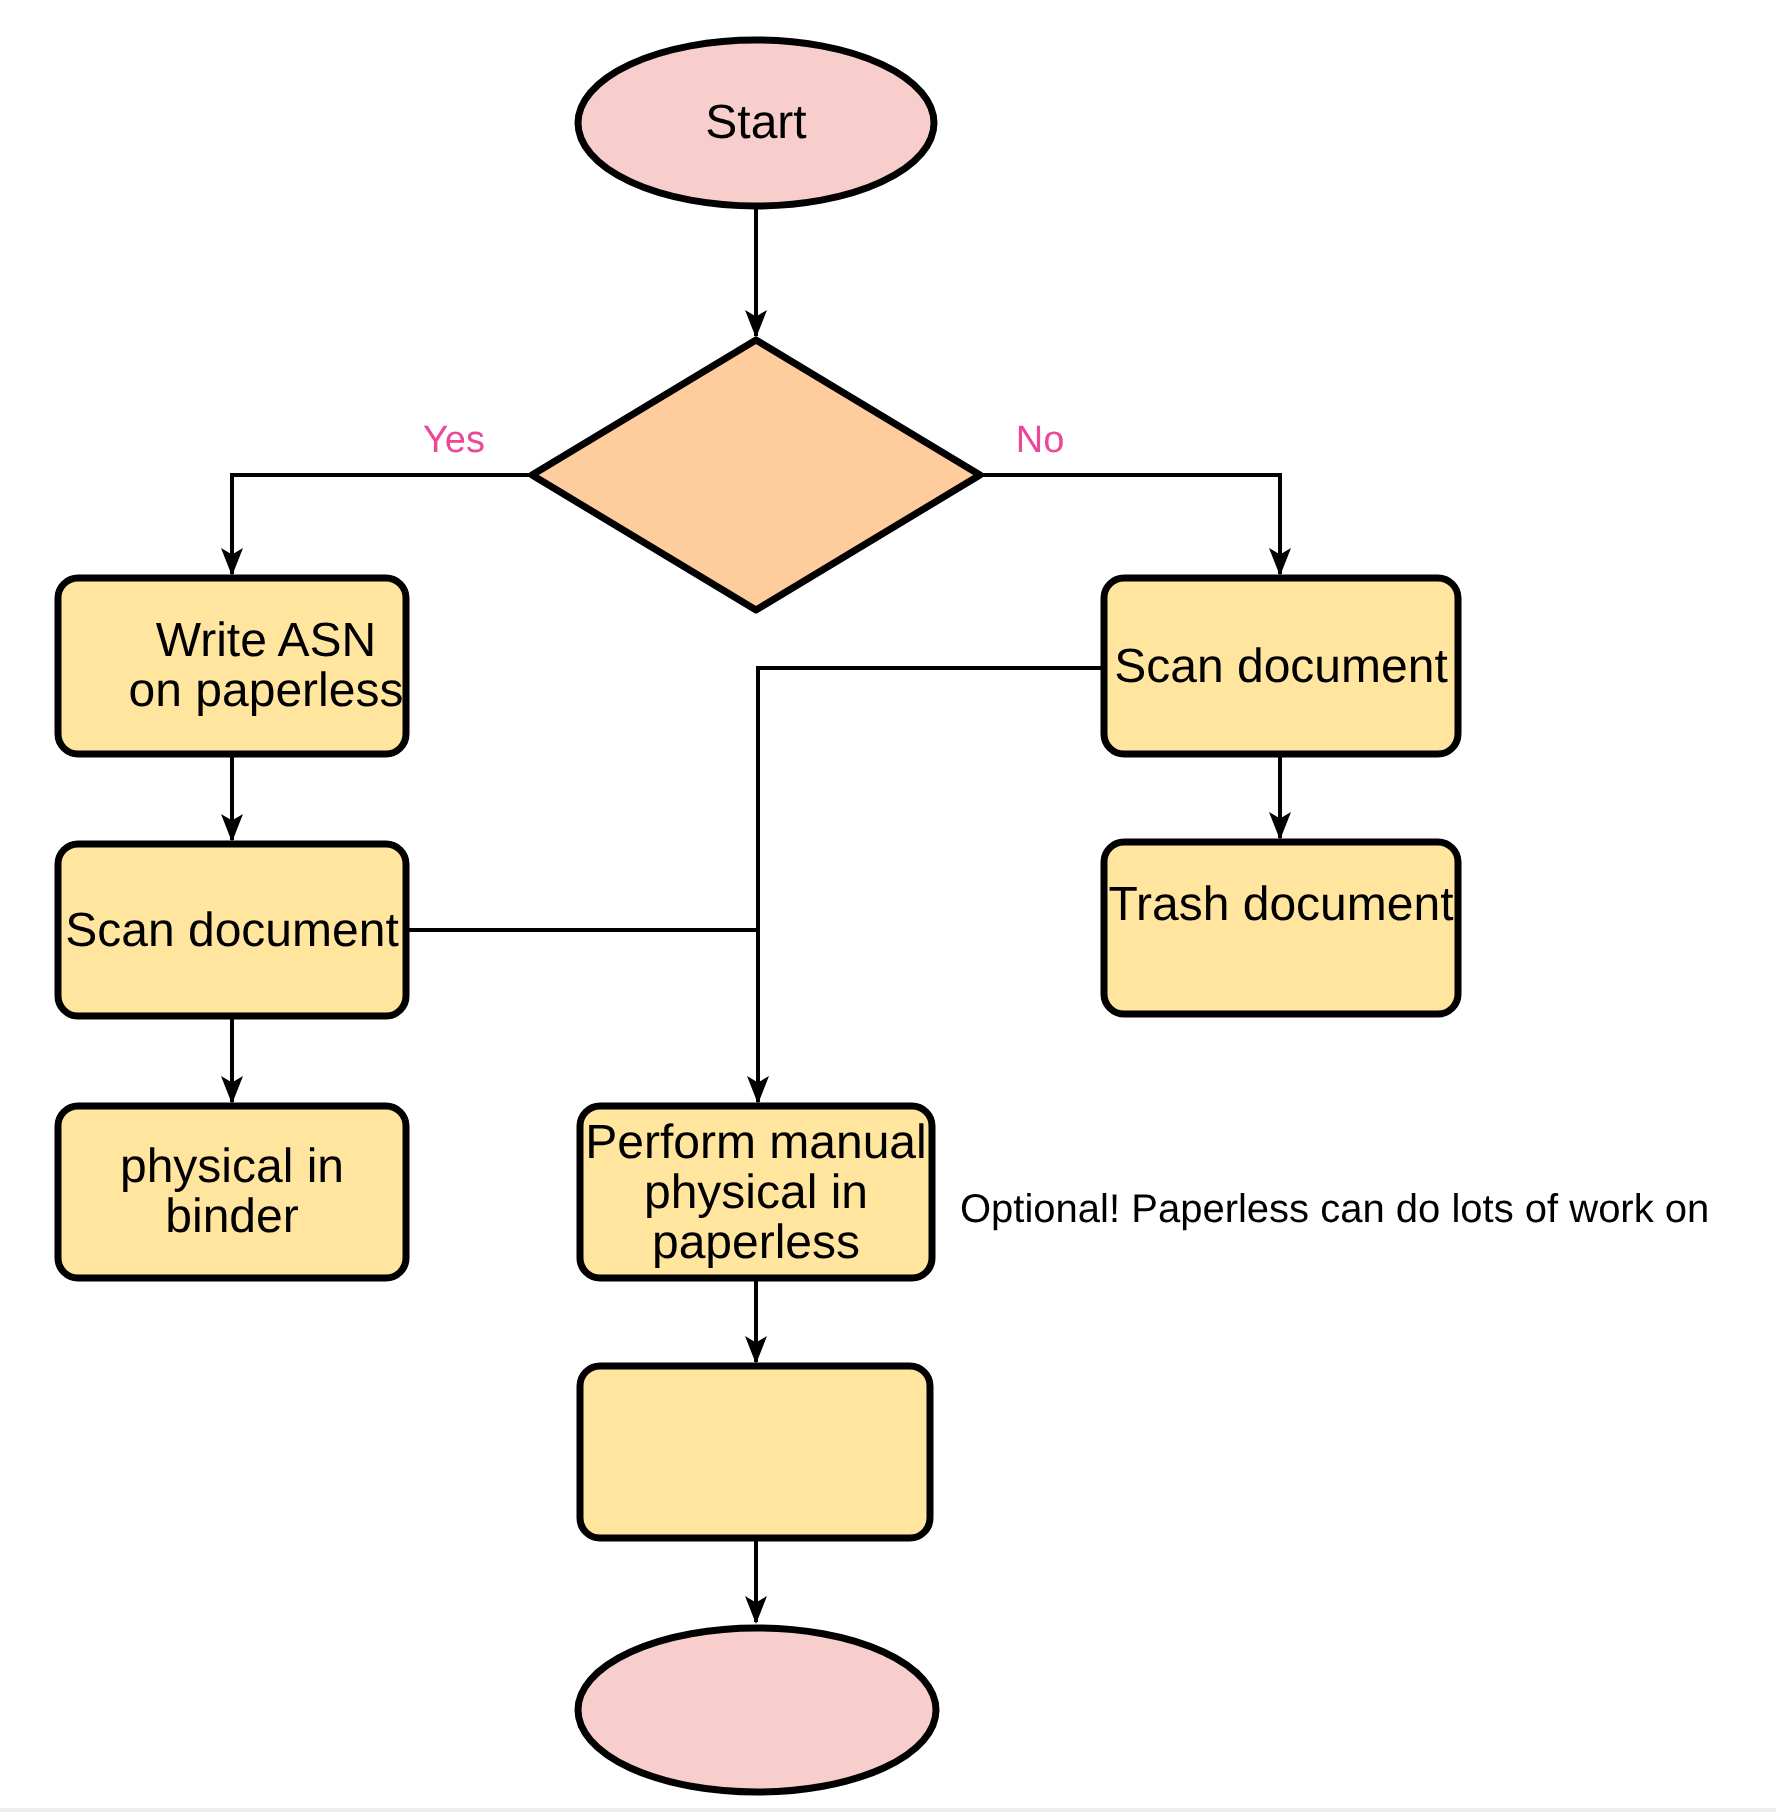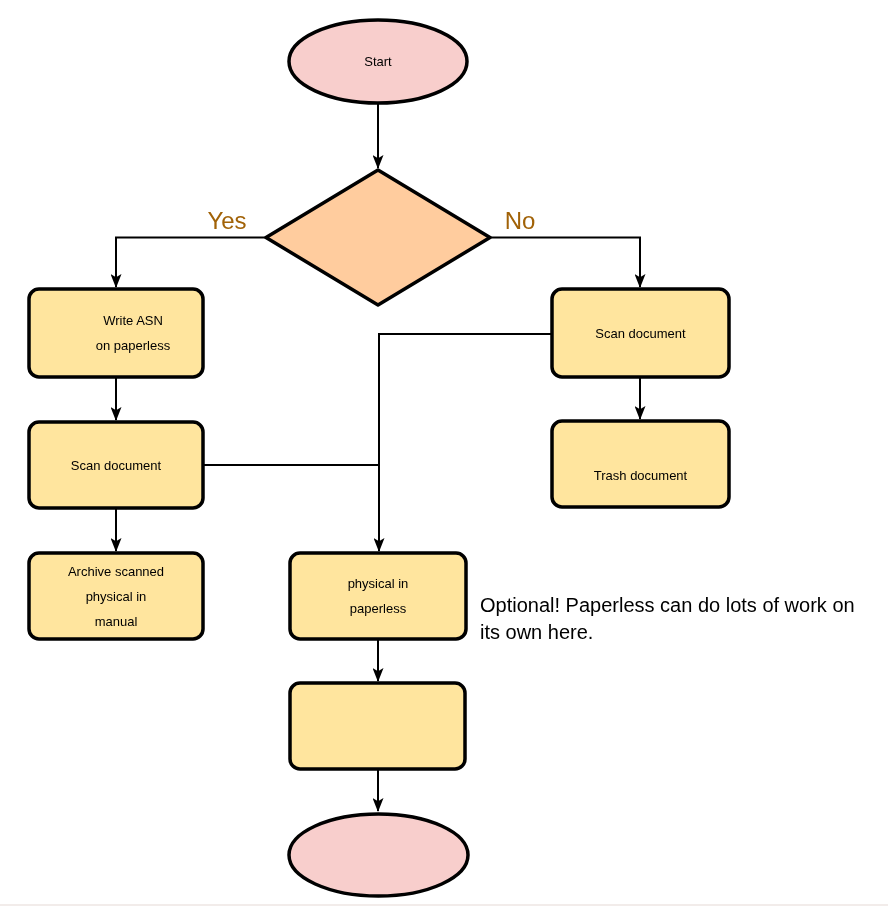--- a/index.html
+++ b/index.html
@@ -10,29 +10,29 @@
     font-family:"Liberation Sans", sans-serif;
     color:#000;
     overflow:hidden;
   }
   .canvas svg{position:absolute;left:0;top:0;}
   .node-label{
     position:absolute;
     display:flex;flex-direction:column;
     align-items:center;justify-content:center;
     text-align:center;
-    font-size:13px;line-height:25px;
+    font-size:24px;line-height:25px;
     color:#000;
     pointer-events:none;
   }
   .edge-label{
     position:absolute;
-    font-size:24px;line-height:22px;
+    font-size:19px;line-height:22px;
     text-align:center;
-    color:#a16207;
+    color:#ec4899;
   }
   .note{
     position:absolute;
     font-size:20px;line-height:27px;
     color:#000;
     white-space:nowrap;
   }
   .bottom-edge{
     position:absolute;left:0;top:904px;
     width:888px;height:2px;
@@ -84,42 +84,41 @@
   <div class="node-label" style="left:29px;top:289px;width:208px;height:88px">
     <div>Write ASN</div>
     <div>on paperless</div>
   </div>
 
   <div class="node-label" style="left:29px;top:422px;width:174px;height:86px">
     <div>Scan document</div>
   </div>
 
   <div class="node-label" style="left:29px;top:553px;width:174px;height:86px">
-    <div>Archive scanned</div>
     <div>physical in</div>
-    <div>manual</div>
+    <div>binder</div>
   </div>
 
   <div class="node-label" style="left:552px;top:289px;width:177px;height:88px">
     <div>Scan document</div>
   </div>
 
-  <div class="node-label" style="left:552px;top:421px;width:177px;height:109px">
+  <div class="node-label" style="left:552px;top:398px;width:177px;height:109px">
     <div>Trash document</div>
   </div>
 
   <div class="node-label" style="left:290px;top:553px;width:176px;height:86px">
+    <div>Perform manual</div>
     <div>physical in</div>
     <div>paperless</div>
   </div>
 
 
 
   <div class="edge-label" style="left:197px;top:210px;width:60px">Yes</div>
   <div class="edge-label" style="left:496px;top:210px;width:48px">No</div>
 
   <div class="note" style="left:480px;top:592px">
     <div>Optional! Paperless can do lots of work on</div>
-    <div>its own here.</div>
   </div>
 
   <div class="bottom-edge"></div>
 </div>
 
 </body></html>

